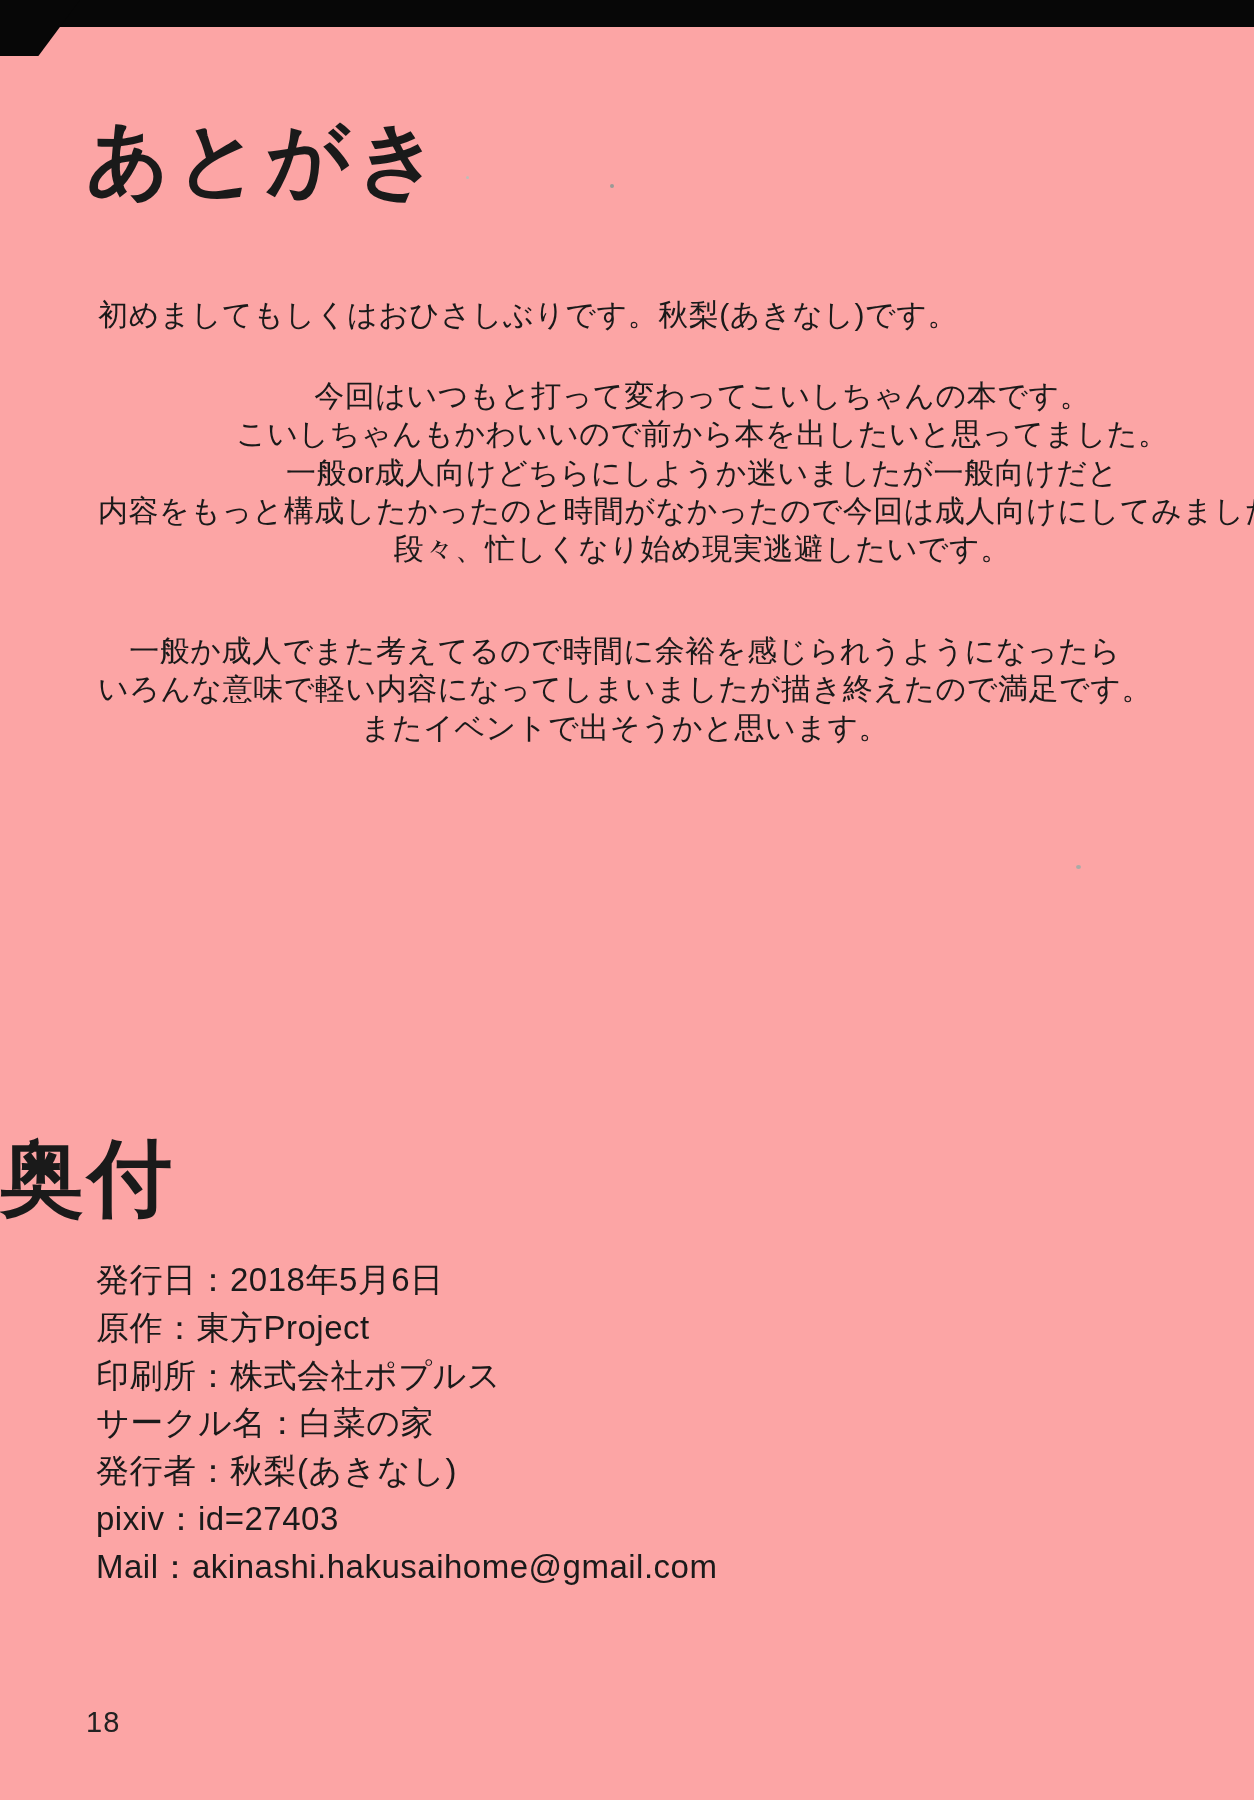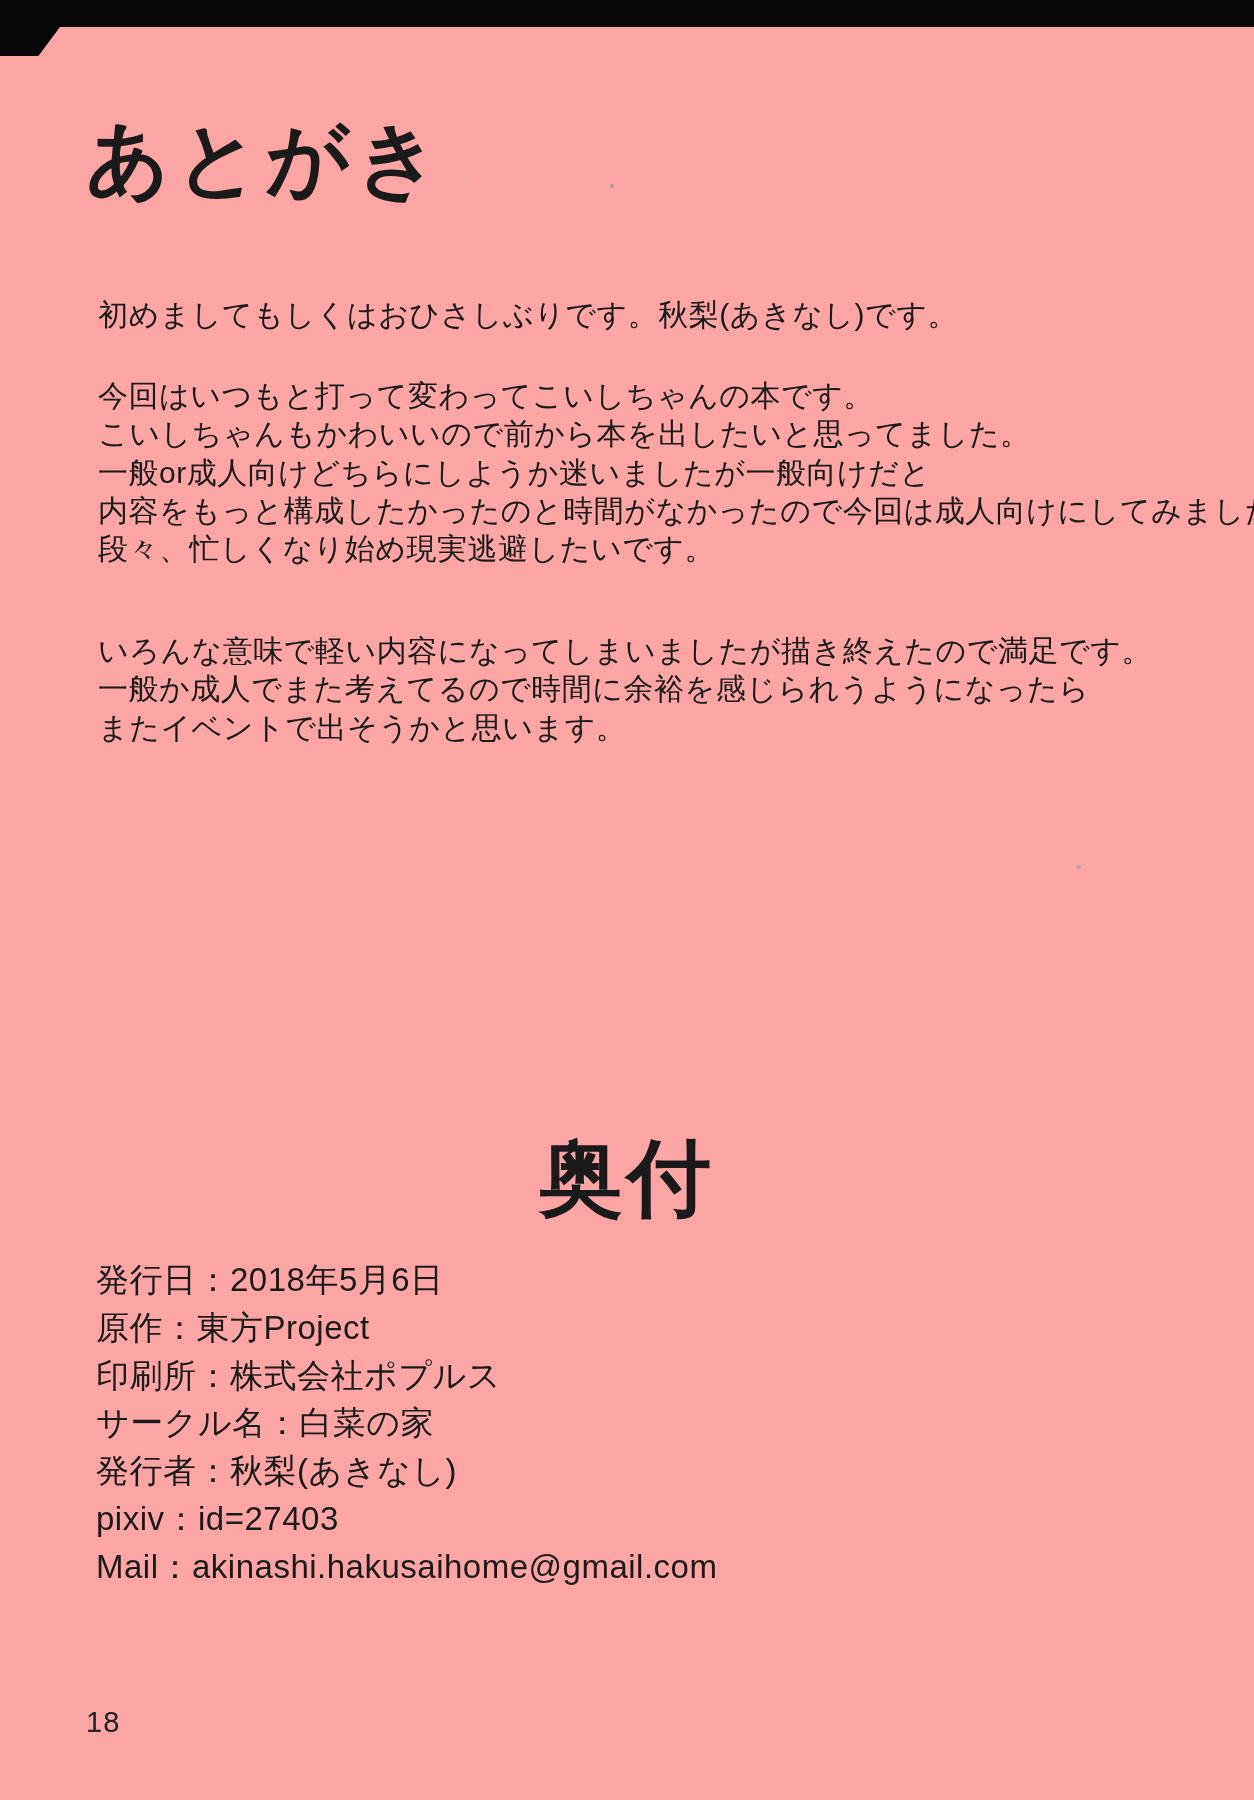--- a/index.html
+++ b/index.html
@@ -46,31 +46,31 @@
   .body-block {
     position: absolute;
     left: 98px;
     font-size: 30px;
     line-height: 38.3px;
     letter-spacing: 0.5px;
   }
   .body-block p {
     margin: 0;
     white-space: nowrap;
+    text-align: center;
   }
   #para1 { top: 296px; }
   #para2 { top: 377px; }
   #para3 { top: 632px; }
   .colophon-title {
     position: absolute;
     left: 0;
     right: 0;
     top: 1136px;
     margin: 0;
-    text-align: center;
     font-size: 84px;
     font-weight: 600;
     letter-spacing: 4px;
     line-height: 1;
   }
   .colophon {
     position: absolute;
     left: 96px;
     top: 1256px;
     font-family: Liberation Sans, sans-serif;
@@ -116,22 +116,22 @@
 
   <div class="body-block" id="para2">
     <p>今回はいつもと打って変わってこいしちゃんの本です。</p>
     <p>こいしちゃんもかわいいので前から本を出したいと思ってました。</p>
     <p>一般or成人向けどちらにしようか迷いましたが一般向けだと</p>
     <p>内容をもっと構成したかったのと時間がなかったので今回は成人向けにしてみました。</p>
     <p>段々、忙しくなり始め現実逃避したいです。</p>
   </div>
 
   <div class="body-block" id="para3">
+    <p>一般か成人でまた考えてるので時間に余裕を感じられうようになったら</p>
     <p>いろんな意味で軽い内容になってしまいましたが描き終えたので満足です。</p>
-    <p>一般か成人でまた考えてるので時間に余裕を感じられうようになったら</p>
     <p>またイベントで出そうかと思います。</p>
   </div>
 
   <h2 class="colophon-title">奥付</h2>
 
   <div class="colophon">
     <p>発行日：2018年5月6日</p>
     <p>原作：東方Project</p>
     <p>印刷所：株式会社ポプルス</p>
     <p>サークル名：白菜の家</p>

